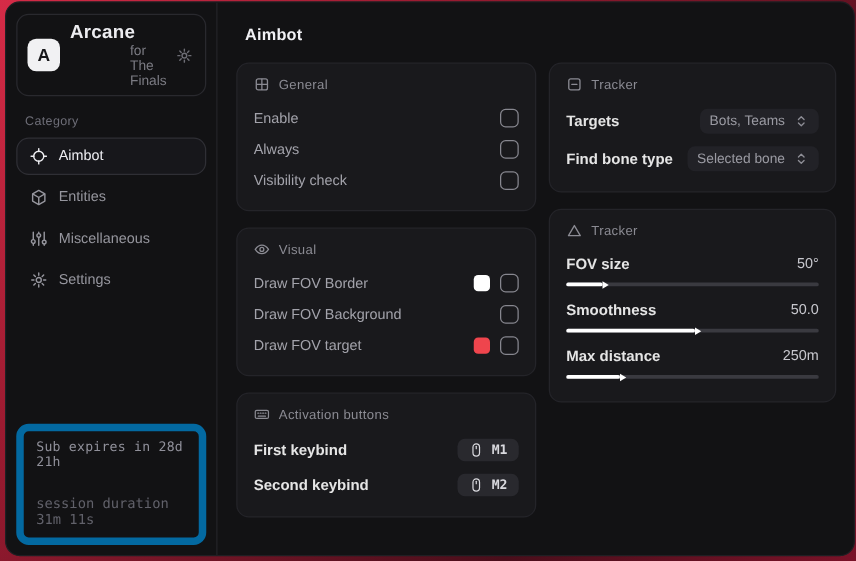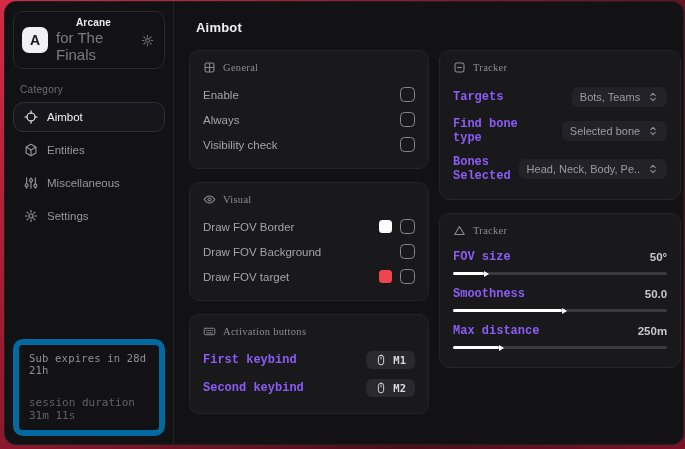--- a/index.html
+++ b/index.html
@@ -11,55 +11,55 @@
   .window {
     position:absolute; left:4px; top:1px; right:1px; bottom:4px;
     background:#121214; border:1px solid #1f1f23; border-radius:12px;
     display:flex; overflow:hidden;
   }
   
   .sidebar { width:169px; flex:none; border-right:1px solid #232327; display:flex; flex-direction:column; padding:9px 8px 8px; }
   .side-header { border:1px solid #29292e; border-radius:10px; padding:5px 8px; display:flex; align-items:center; gap:8px; }
   .logo { width:26px; height:26px; background:#f1f1f3; color:#17171a; border-radius:7px; font-weight:bold; font-size:14px; display:flex; align-items:center; justify-content:center; flex:none; }
   .app-names { flex:1; min-width:0; }
-  .app-title { font-size:10px; font-weight:700; color:#ececf0; letter-spacing:.2px;text-align:center; }
-  .app-sub { font-size:15px; color:#7b7b83; margin-top:1px; }
+  .app-title { font-size:15px; font-weight:700; color:#ececf0; letter-spacing:.2px; }
+  .app-sub { font-size:11px; color:#7b7b83; margin-top:1px;margin-left:48px; }
   .icon-btn { background:none; border:none; color:#6d6d75; cursor:pointer; display:flex; padding:2px; }
   .category { margin:15px 7px 7px; font-size:10px; color:#6e6e78; letter-spacing:.3px; }
   .nav { display:flex; flex-direction:column; gap:3px; }
   .nav-item { display:flex; align-items:center; gap:9px; padding:7px 10px; border:1px solid transparent; border-radius:10px; color:#96969e; font-size:11.5px; cursor:pointer; }
   .nav-item.selected { border-color:#2f2f35; background:#17171b; color:#eeeef2; }
   .nav-item svg { flex:none; }
   .side-spacer { flex:1; }
   .status-box { border:6px solid #0369a1; border-radius:10px; padding:7px 10px 8px; font-family:"DejaVu Sans Mono", monospace; }
   .status-line1 { font-size:10.5px; color:#90909a; letter-spacing:.2px; }
   .status-line2 { font-size:11px; color:#61616a; margin-top:20px; }
   
   .main { flex:1; padding:12px 14px 12px 15px; overflow:hidden; }
   .page-title { font-size:13px; font-weight:700; color:#f1f1f5; margin:6px 0 15px 7px; letter-spacing:.2px; }
   .cols { display:flex; gap:10px; align-items:flex-start; }
   .col-left { width:240px; flex:none; display:flex; flex-direction:column; gap:13px; }
   .col-right { flex:1; display:flex; flex-direction:column; gap:13px; }
   .card { background:#19191c; border:1px solid #242429; border-radius:10px; padding:10px 13px 11px; }
-  .card-head { display:flex; align-items:center; gap:7px; color:#8b8b93; font-family:Liberation Serif, serif; font-size:10.5px; letter-spacing:.3px; margin-bottom:8px; }
+  .card-head { display:flex; align-items:center; gap:7px; color:#8b8b93; font-family:Liberation Sans, sans-serif; font-size:10.5px; letter-spacing:.3px; margin-bottom:8px; }
   .row { display:flex; align-items:center; justify-content:space-between; padding:5px 0; gap:8px; }
   .row-label { font-size:11.5px; color:#a3a3ab; }
-  .row-label.bright { font-size:12px; font-weight:700; color:#8b5cf6;font-family:Liberation Mono, monospace; }
+  .row-label.bright { font-size:12px; font-weight:700; color:#e5e5e5; }
   .right-group { display:flex; align-items:center; gap:8px; flex:none; }
   .checkbox { width:15px; height:15px; border:1.5px solid #87878f; border-radius:4.5px; background:transparent; cursor:pointer; flex:none; }
   .swatch { width:13px; height:13px; border-radius:3.5px; cursor:pointer; flex:none; }
   .chip { display:flex; align-items:flex-end; gap:6px; background:#29292e; border:none; border-radius:6px; padding:3px 9px; cursor:pointer; color:#d9d9de; }
   .chip-key { font-family:"DejaVu Sans Mono", monospace; font-size:10.5px; font-weight:700; }
   .select-chip { display:flex; align-items:center; gap:7px; background:#222227; border:none; border-radius:6px; padding:4px 8px; cursor:pointer; max-width:150px; }
   .select-value { font-size:11px; color:#9b9ba3; white-space:nowrap; overflow:hidden; text-overflow:ellipsis; }
   .select-chip svg { flex:none; color:#8e8e96; }
   
   .slider-row { padding:5px 0 7px; }
   .slider-top { display:flex; justify-content:space-between; align-items:center;text-align:right; }
-  .slider-value { font-size:11.5px; color:#c7c7cd;font-weight:bold; }
+  .slider-value { font-size:11.5px; color:#c7c7cd; }
   .slider-track { position:relative; margin-top:8px; height:3px; background:#3a3a40; border-radius:2px; cursor:pointer; }
   .slider-fill { position:relative; height:3px; background:#ffffff; border-radius:2px; }
   .slider-fill::after { content:''; position:absolute; right:-5px; top:50%; transform:translateY(-50%);
     border-left:5px solid #ffffff; border-top:3.5px solid transparent; border-bottom:3.5px solid transparent; }
   svg { display:block; }
 </style>
 </head>
 <body>
 
 <div class="window">
@@ -257,31 +257,20 @@
             <span class="row-label bright">Find bone type</span>
             <button class="select-chip">
               <span class="select-value">Selected bone</span>
               <span>
                 <svg width="12" height="12" viewBox="0 0 16 16" fill="none" stroke="currentColor" stroke-width="1.4" stroke-linecap="round" stroke-linejoin="round">
                   <path d="M5 6.2L8 3.2l3 3M5 9.8l3 3 3-3"></path>
                 </svg>
               </span>
             </button>
           </div>
-          <div class="row">
-            <span class="row-label bright">Bones Selected</span>
-            <button class="select-chip">
-              <span class="select-value">Head, Neck, Body, Pe..</span>
-              <span>
-                <svg width="12" height="12" viewBox="0 0 16 16" fill="none" stroke="currentColor" stroke-width="1.4" stroke-linecap="round" stroke-linejoin="round">
-                  <path d="M5 6.2L8 3.2l3 3M5 9.8l3 3 3-3"></path>
-                </svg>
-              </span>
-            </button>
-          </div>
         </section>
 
         <section class="card">
           <div class="card-head">
             <span>
               <svg width="13" height="13" viewBox="0 0 16 16" fill="none" stroke="currentColor" stroke-width="1.3" stroke-linejoin="round">
                 <path d="M8 3l5.8 10H2.2z"></path>
               </svg>
             </span>
             <span>Tracker</span>

